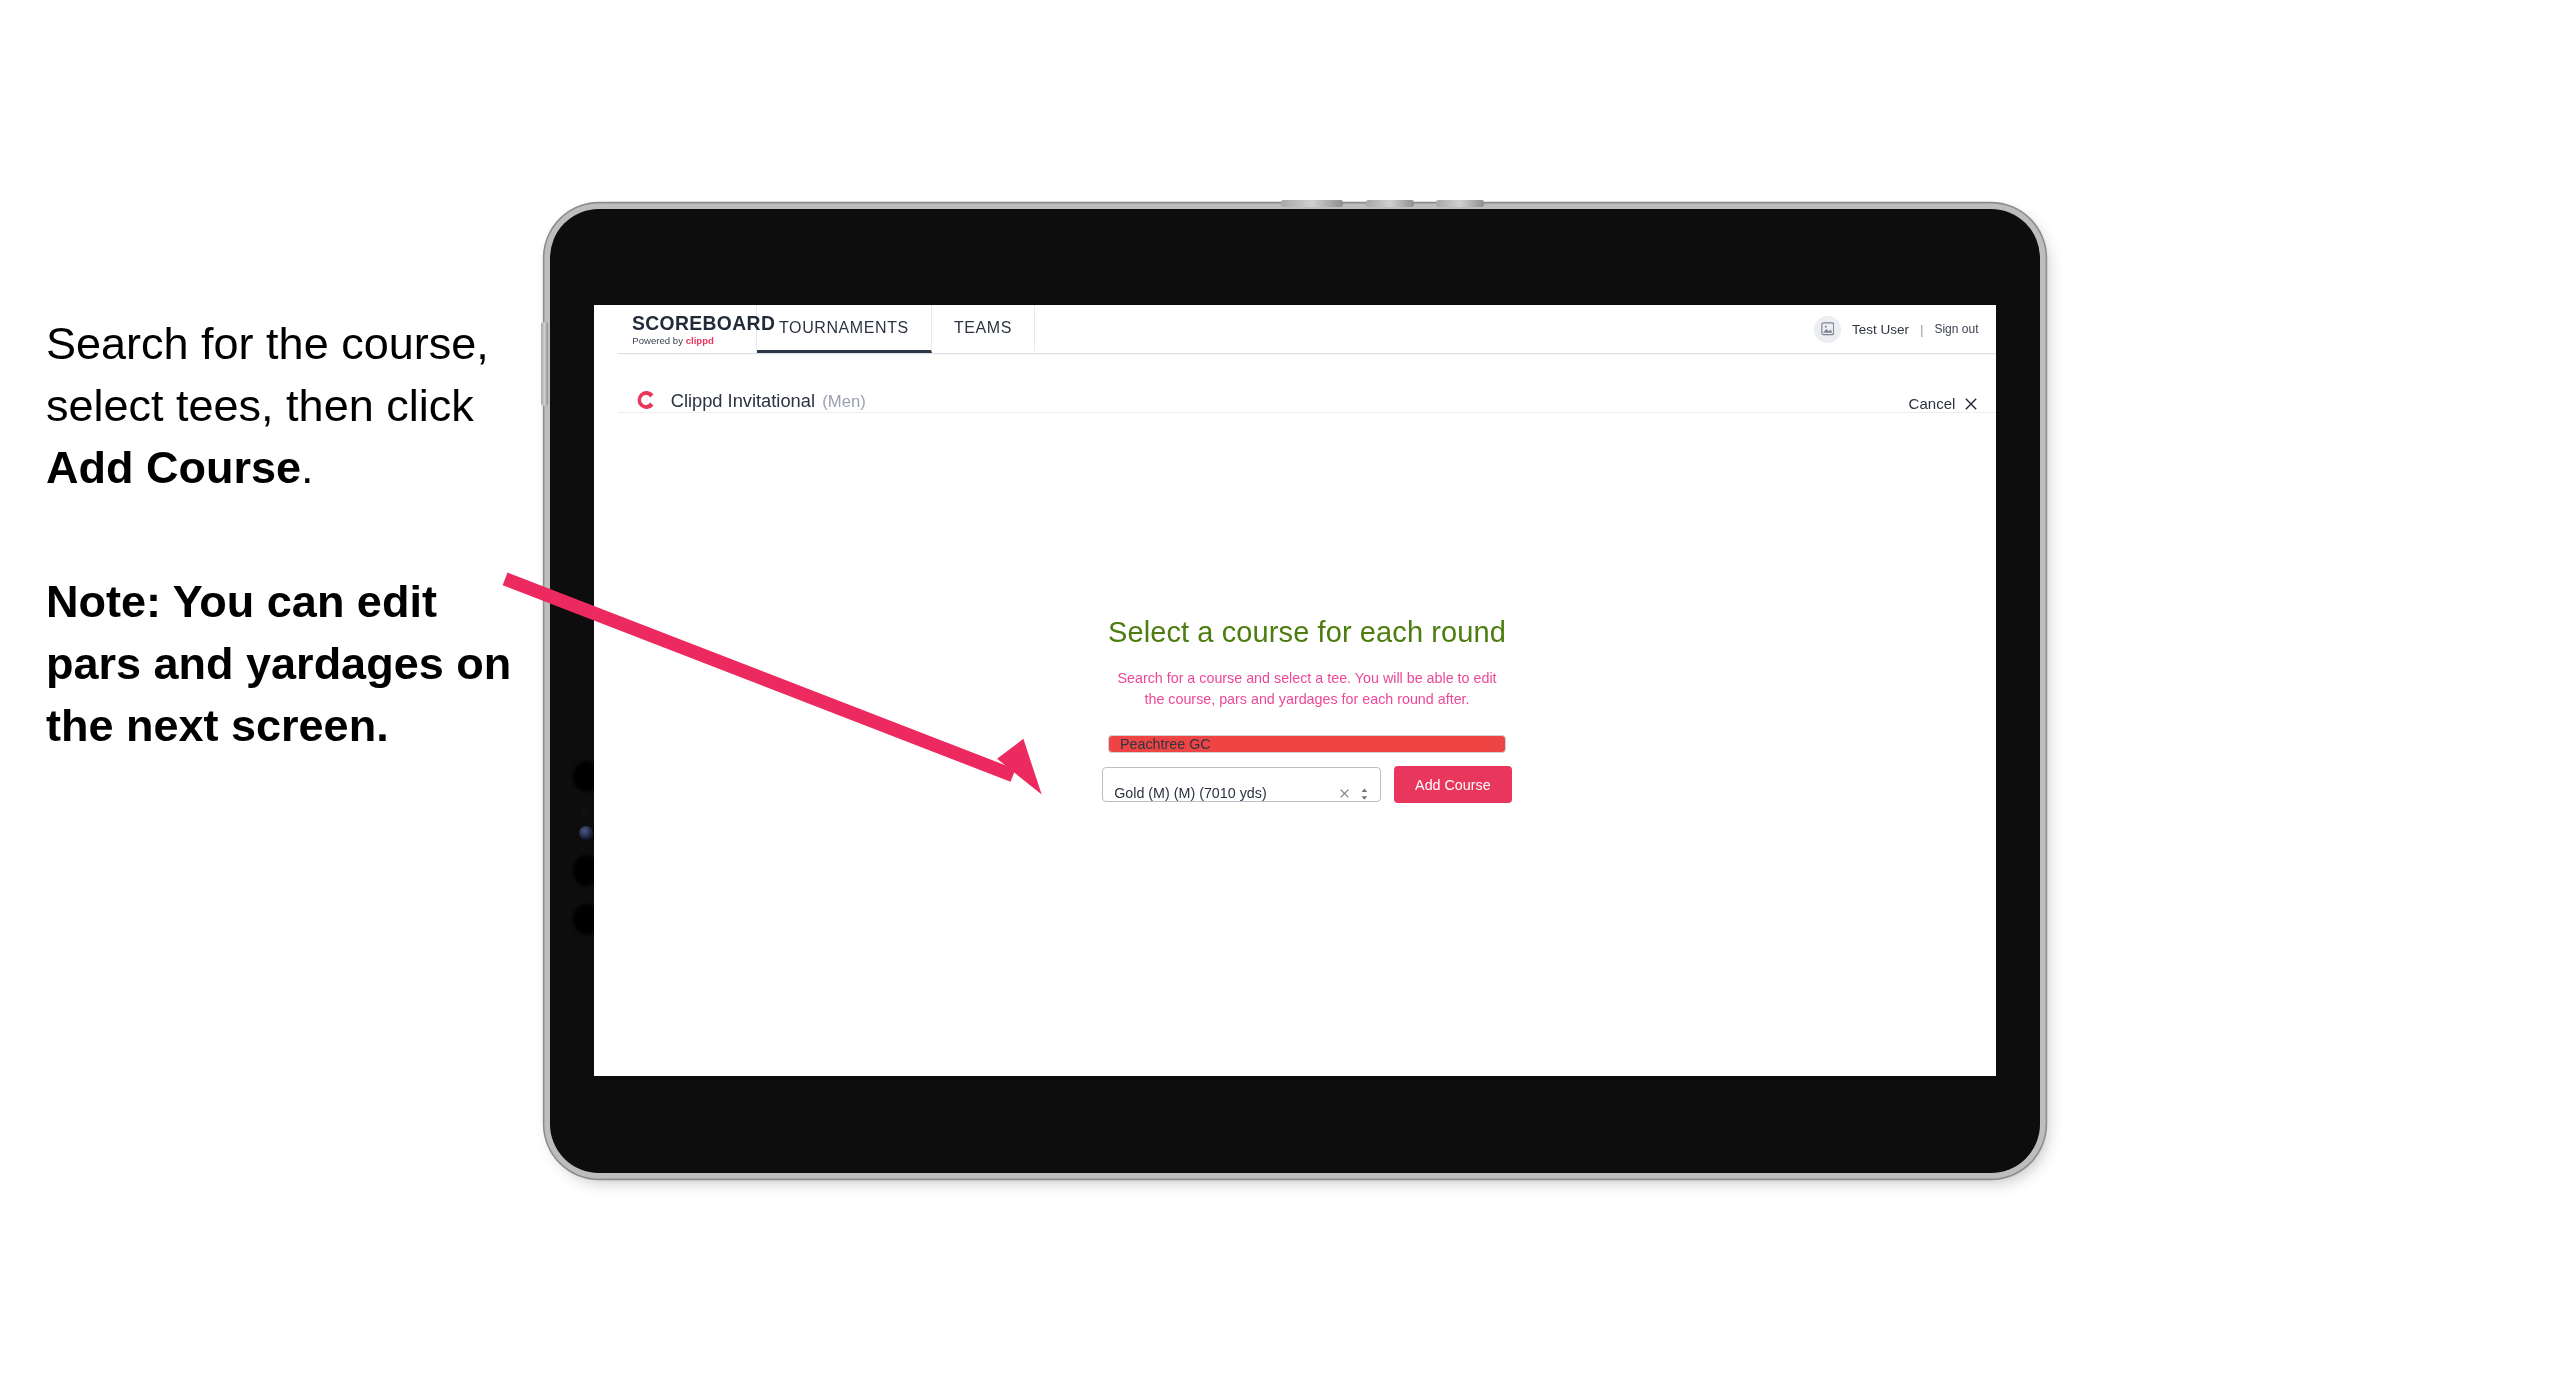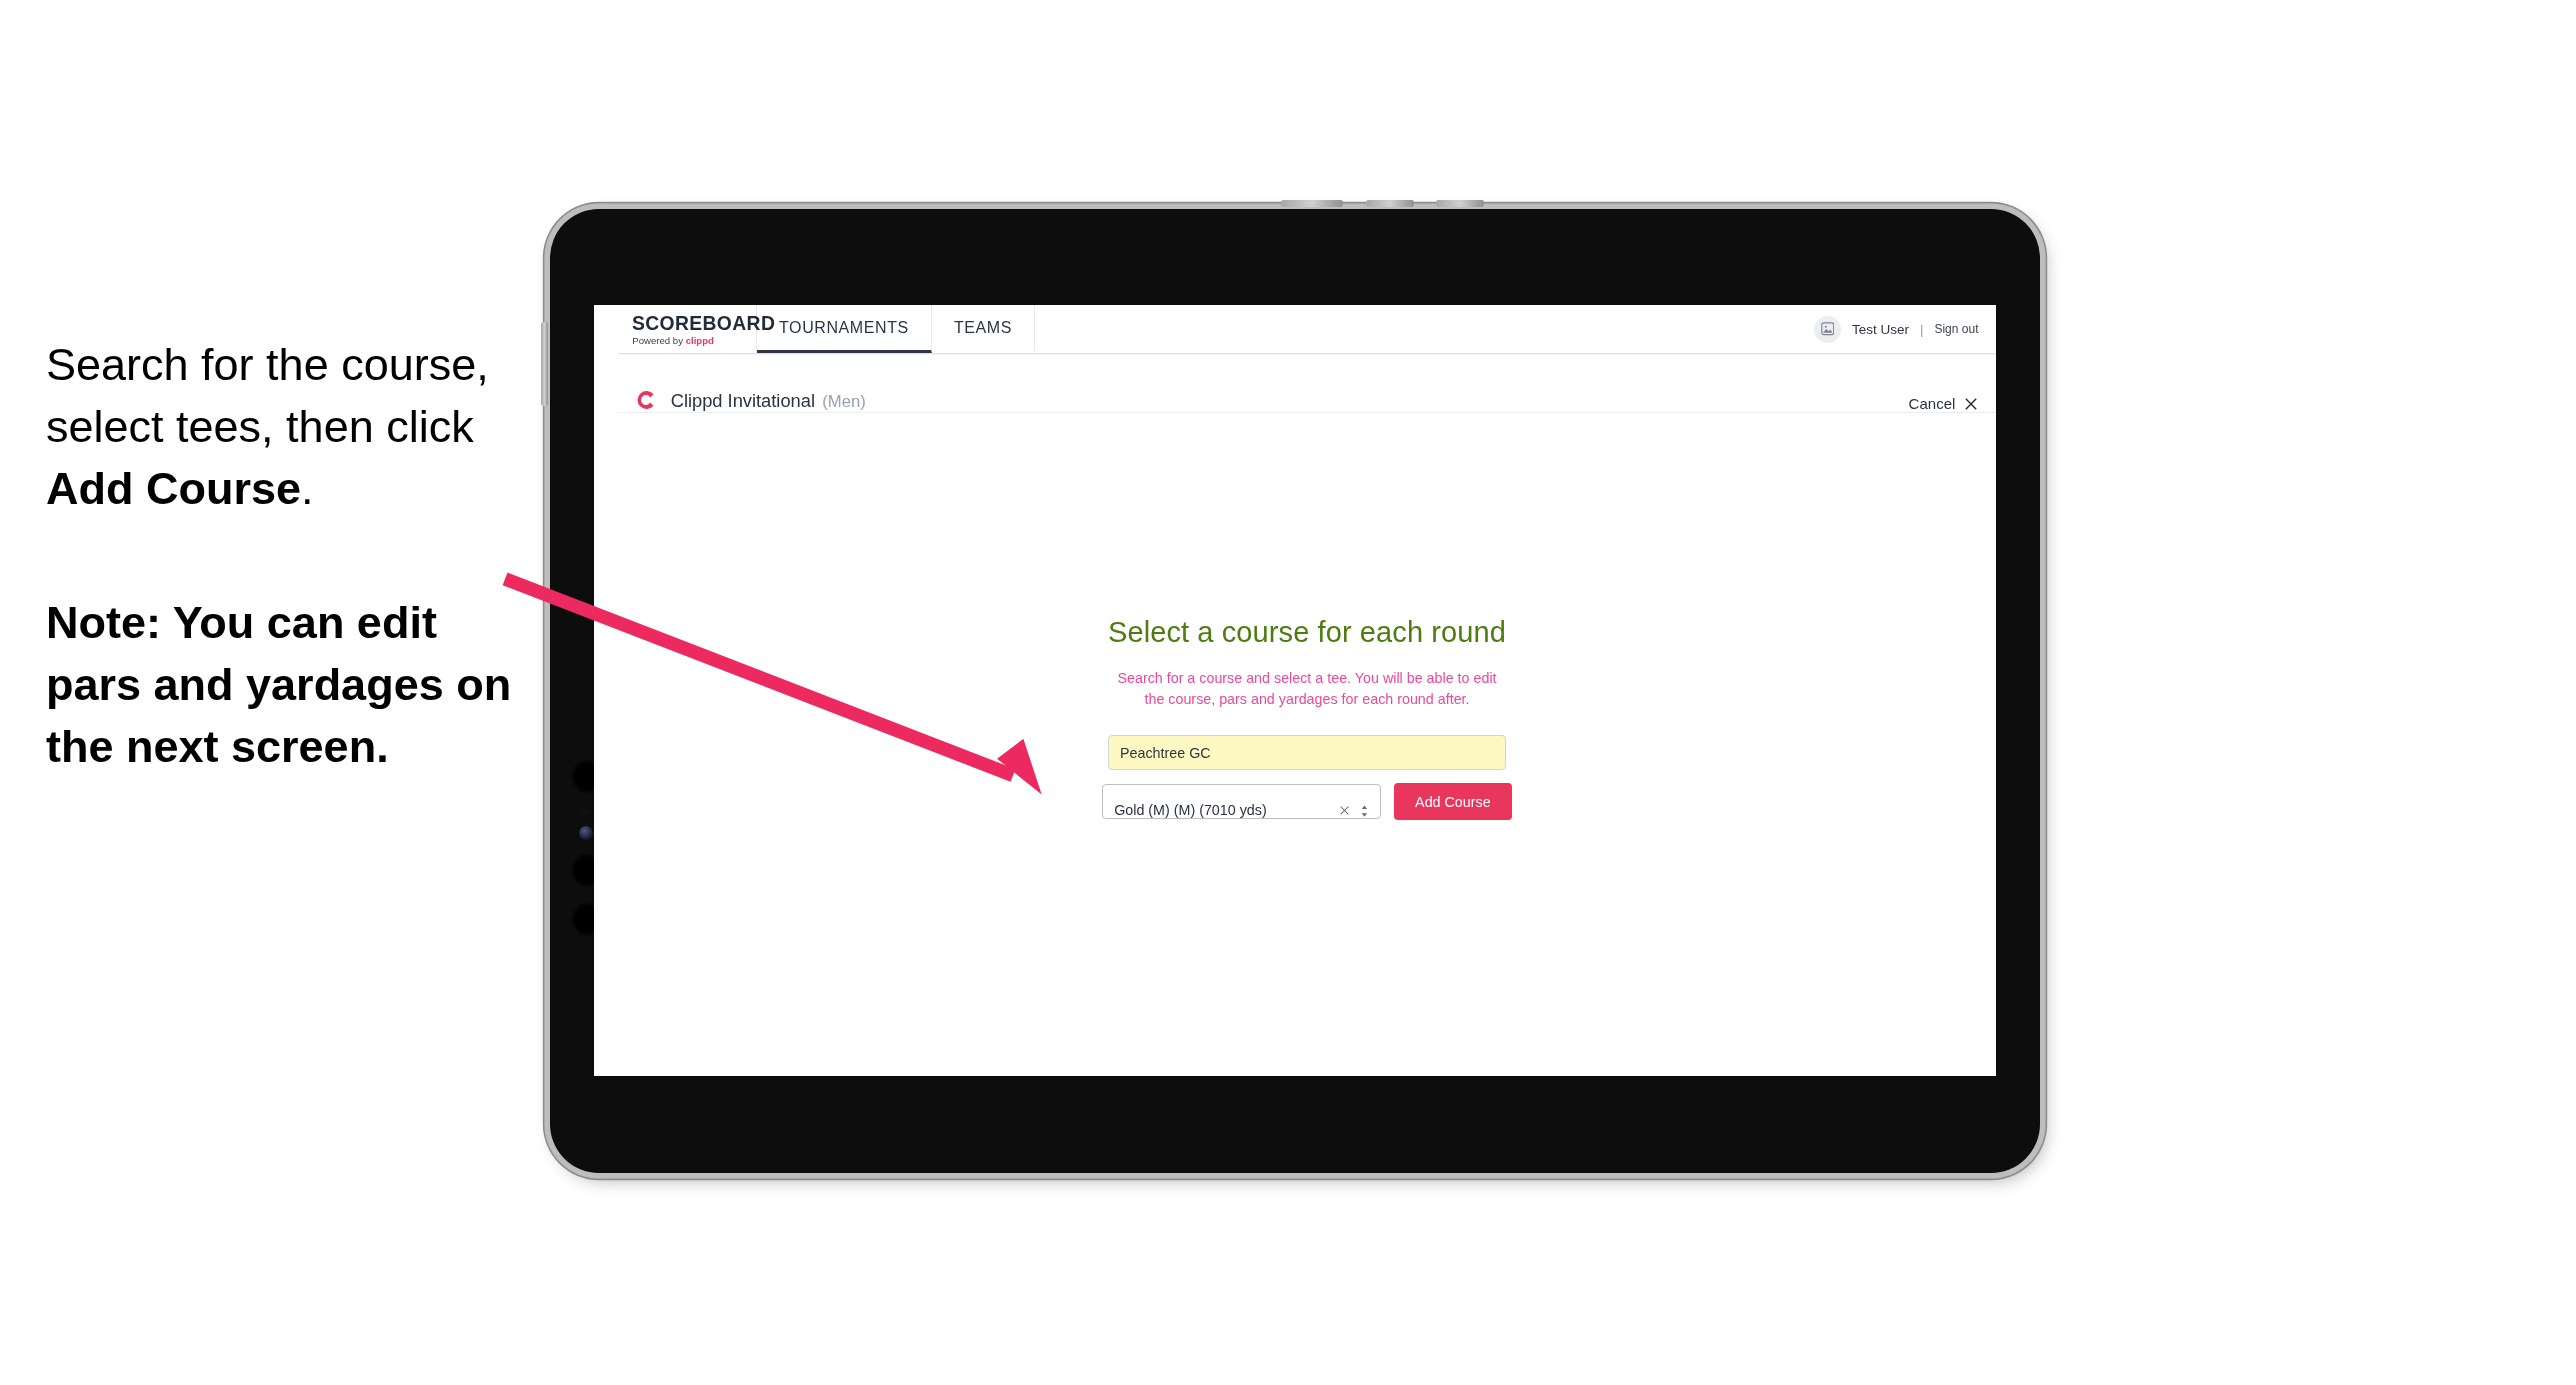--- a/index.html
+++ b/index.html
@@ -8,21 +8,21 @@
     width: 2576px; height: 1386px;
     background: #ffffff;
     font-family: "Liberation Sans", sans-serif;
     overflow: hidden;
   }
   #stage { position: relative; width: 2576px; height: 1386px; background:#fff; }
 
   
   .instructions {
     position: absolute;
-    left: 46px; top: 334px;
+    left: 46px; top: 313px;
     width: 478px;
   }
   .instr-block { font-size: 45px; line-height: 1.38; color: #000; }
   .instr-block.first { font-weight: 400; }
   .instr-block .strong { font-weight: 700; }
   .instr-block.second { font-weight: 700; margin-top: 72px; }
 
   
   #tablet {
     position: absolute;
@@ -148,23 +148,23 @@
   }
   .panel h1 {
     font-size: 29px; font-weight: 400; color: #4d7c0f;
     letter-spacing: 0.1px; margin-bottom: 19px;
   }
   .panel .hint {
     font-size: 14.3px; color: #ec4899; text-align:center;
     line-height: 1.45; max-width: 398px; margin-bottom: 26px;
   }
   .course-input {
-    width: 398px; height: 35px;
+    width: 398px; height: 18px;
     border: 0.8px solid #cfd4da; border-radius: 4px;
-    background: #fef9c3; color: #2f3642;
+    background: #ef4444; color: #2f3642;
     font-size: 14.3px; font-family: inherit;
     padding: 0 11px;
   }
   .row2 { display:flex; align-items:center; gap: 12.7px; margin-top: 12.7px; }
   .tee-select {
     position: relative;
     width: 279px; height: 35px;
     border: 0.8px solid #b9bfc7; border-radius: 4px;
     background:#fff; display:flex; align-items:flex-end;
     padding: 0 11px; cursor: pointer;

